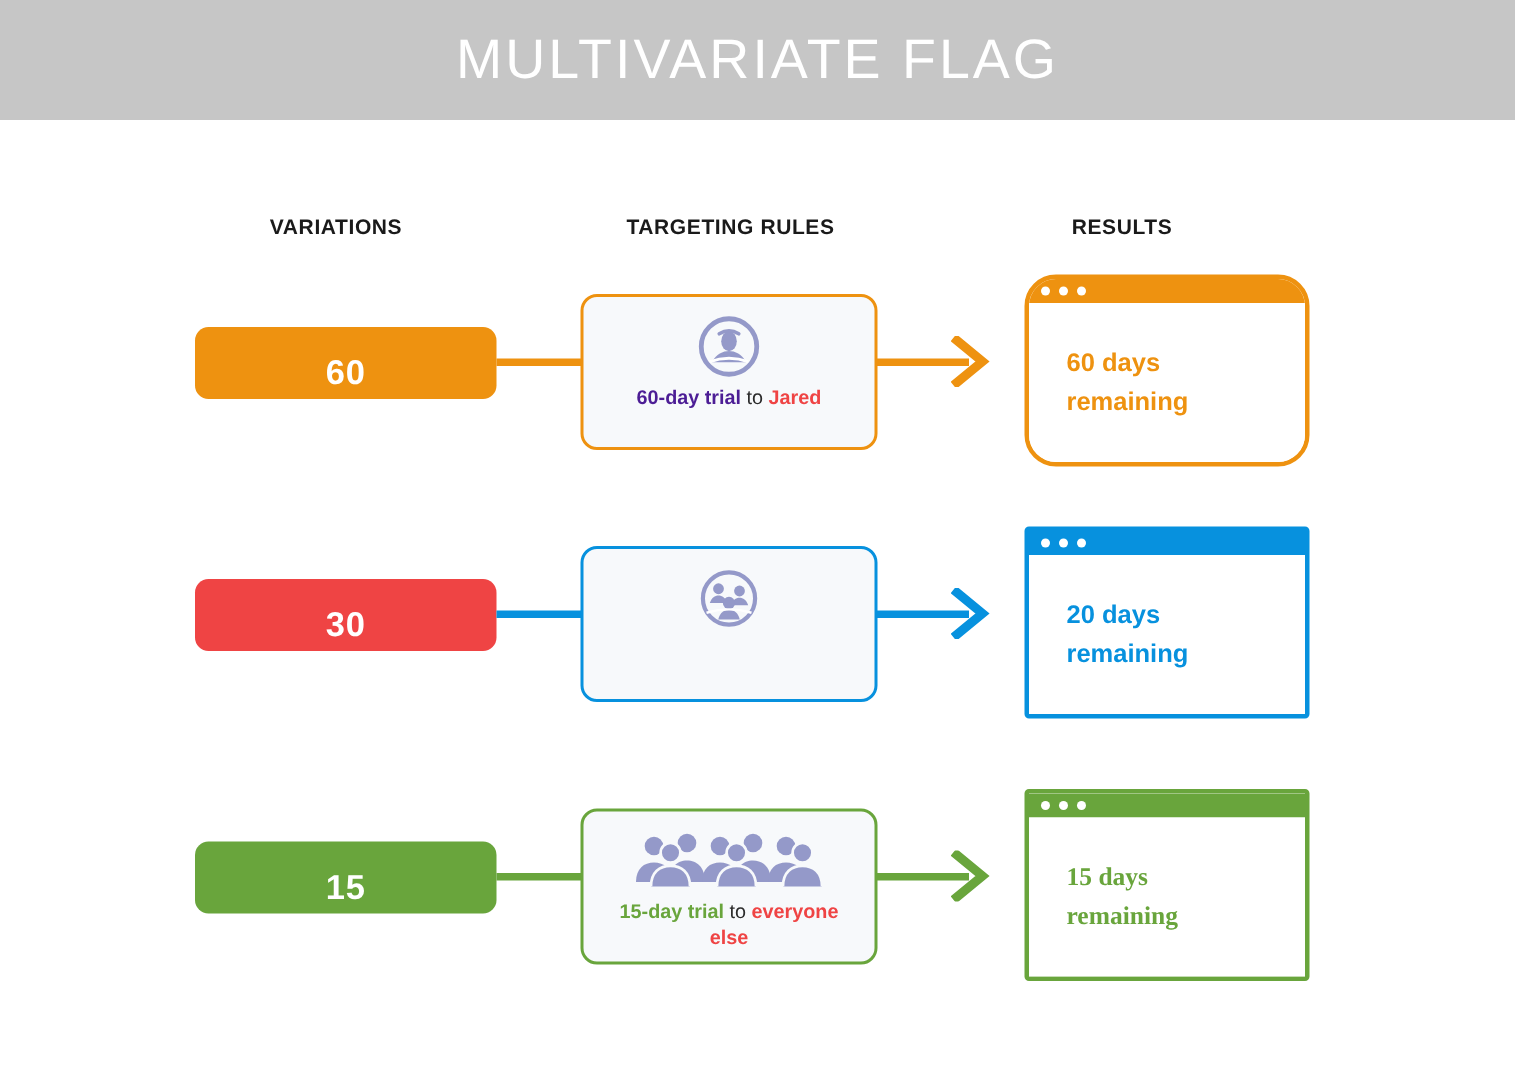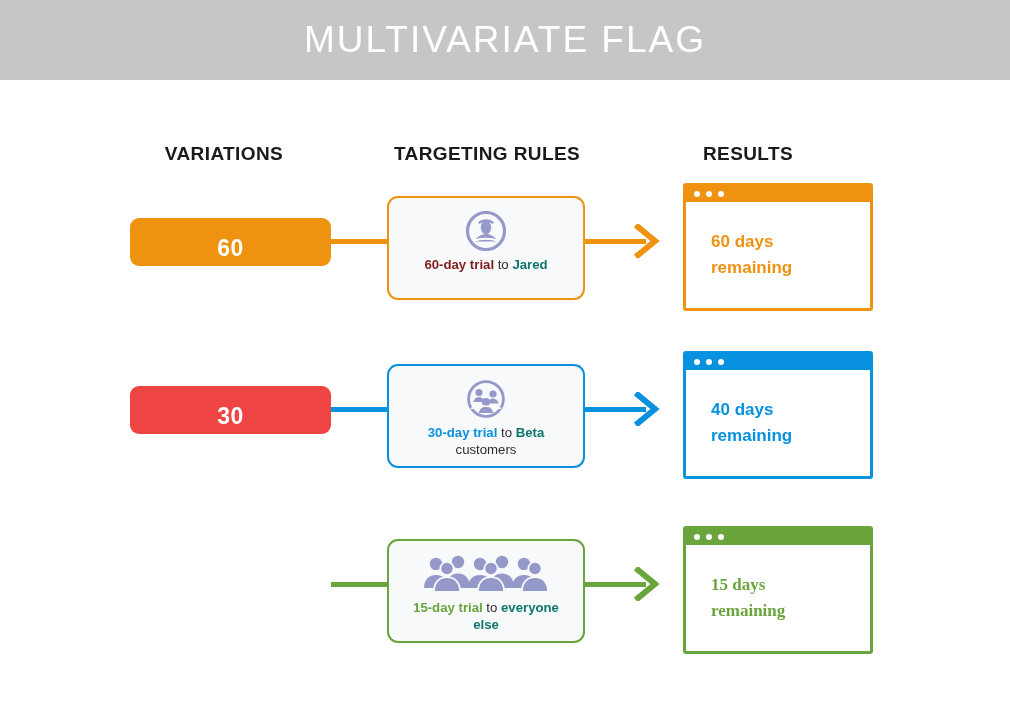--- a/index.html
+++ b/index.html
@@ -37,21 +37,21 @@
     font-weight: 400;
     letter-spacing: 2.0px;
     color: #ffffff;
     font-family: "Liberation Sans", sans-serif;
     white-space: nowrap;
   }
 
   
   .col-head {
     position: absolute;
-    font-size: 19px;
+    font-size: 14px;
     font-weight: bold;
     color: #1a1a1a;
     letter-spacing: 0.4px;
     text-align: center;
     white-space: nowrap;
     transform: translateX(-50%);
   }
   .col-head.variations { left: 224px; top: 143px; }
   .col-head.targeting  { left: 487px; top: 143px; }
   .col-head.results    { left: 748px; top: 143px; }
@@ -140,21 +140,21 @@
   .rule-icon svg { display: block; }
   .rule-text {
     font-size: 13.2px;
     line-height: 17px;
     text-align: center;
     color: #1a1a1a;
     padding: 0 10px;
     margin-top: 2px;
   }
   .rule-text .accent { font-weight: bold; }
-  .rule-text .strong { font-weight: bold; color: #0f766e; text-align: right; }
+  .rule-text .strong { font-weight: bold; color: #ef4444; text-align: right; }
   .rule-text .plain  { font-weight: normal; color: #2b2b2b; }
 
   
   .win {
     position: absolute;
     left: 683px;
     top: 15px;
     width: 190px;
     height: 128px;
     border: 3px solid;
@@ -213,32 +213,32 @@
       <div class="rule-icon">
         <svg width="42" height="42" viewBox="0 0 42 42">
           <circle cx="21" cy="21" r="18.5" fill="none" stroke="#9499c9" stroke-width="3.2"></circle>
           <ellipse cx="21" cy="17.5" rx="5.2" ry="6.6" fill="#9499c9"></ellipse>
           <path d="M9.5 31.5 C12.5 26 17 24 21 24 C25 24 29.5 26 32.5 31.5 Z" fill="#9499c9"></path>
           <path d="M8 31.2 Q21 26.5 34 31.2" fill="none" stroke="#ffffff" stroke-width="2"></path>
           <path d="M14.5 12.5 Q21 8.5 27.5 12.5" fill="none" stroke="#9499c9" stroke-width="2.4" stroke-linecap="round"></path>
         </svg>
       </div>
       <div class="rule-text">
-        <span class="accent" style="color: #7f1d1d;">60-day trial</span><span class="plain"> to </span><span class="strong">Jared</span><span class="plain"></span>
+        <span class="accent" style="color: #4c1d95;">60-day trial</span><span class="plain"> to </span><span class="strong">Jared</span><span class="plain"></span>
       </div>
     </div>
 
     <div class="conn-right" style="background: rgb(238, 146, 16);"></div>
     <div class="arrow-head">
       <svg width="26" height="34" viewBox="0 0 26 34">
         <polyline points="4,3 21,17 4,31" fill="none" stroke-width="6" stroke-linecap="square" stroke-linejoin="miter" stroke="#ee9210"></polyline>
       </svg>
     </div>
 
-    <div class="win" style="border-color: rgb(238, 146, 16);">
+    <div class="win" style="border-color: rgb(238, 146, 16); border-radius: 21px;">
       <div class="win-titlebar" style="background: rgb(238, 146, 16);">
         <span class="win-dot"></span>
         <span class="win-dot"></span>
         <span class="win-dot"></span>
       </div>
       <div class="win-body">
         <div class="win-text" style="color: rgb(238, 146, 16);">
           <div>60 days</div>
           <div>remaining</div>
         </div>
@@ -258,48 +258,48 @@
           <circle cx="20" cy="20" r="17.4" fill="none" stroke="#9499c9" stroke-width="2.8"></circle>
           <circle cx="13" cy="13.5" r="3.6" fill="#9499c9"></circle>
           <path d="M7.2 23 C8.4 19.4 10.6 18 13 18 C15.4 18 17.6 19.4 18.8 23 Z" fill="#9499c9"></path>
           <circle cx="27" cy="15" r="3.6" fill="#9499c9"></circle>
           <path d="M21.2 24.5 C22.4 20.9 24.6 19.5 27 19.5 C29.4 19.5 31.6 20.9 32.8 24.5 Z" fill="#9499c9"></path>
           <circle cx="20" cy="23" r="4.1" fill="#9499c9"></circle>
           <path d="M12.8 34 C14 29.2 16.8 27.5 20 27.5 C23.2 27.5 26 29.2 27.2 34 Z" fill="#9499c9"></path>
           <path d="M5 29.5 Q20 25 35 29.5" fill="none" stroke="#ffffff" stroke-width="1.6"></path>
         </svg>
       </div>
-      <div class="rule-text">
-        <span class="accent" style="color: rgb(7, 145, 222);">30-day trial</span><span class="plain"> to </span><span class="strong">Beta</span><span class="plain"> customers</span>
-      </div>
     </div>
 
     <div class="conn-right" style="background: rgb(7, 145, 222);"></div>
     <div class="arrow-head">
       <svg width="26" height="34" viewBox="0 0 26 34">
         <polyline points="4,3 21,17 4,31" fill="none" stroke-width="6" stroke-linecap="square" stroke-linejoin="miter" stroke="#0791de"></polyline>
       </svg>
     </div>
 
     <div class="win" style="border-color: rgb(7, 145, 222);">
       <div class="win-titlebar" style="background: rgb(7, 145, 222);">
         <span class="win-dot"></span>
         <span class="win-dot"></span>
         <span class="win-dot"></span>
       </div>
       <div class="win-body">
         <div class="win-text" style="color: rgb(7, 145, 222);">
-          <div>40 days</div>
+          <div>20 days</div>
           <div>remaining</div>
         </div>
       </div>
     </div>
   </div>
 
   <div class="row r2">
+    <div class="pill" style="background: rgb(105, 165, 60);">
+      <span class="pill-label">15</span>
+    </div>
     <div class="conn-left" style="background: rgb(105, 165, 60);"></div>
 
     <div class="rule-card" style="border-color: rgb(105, 165, 60);">
       <div class="rule-icon">
         <svg width="132" height="40" viewBox="0 0 132 40">
           <g fill="#9499c9">
             <circle cx="16" cy="10" r="6.2"></circle>
               <path d="M4 34 C4 25 9.4 21 16 21 C22.6 21 28 25 28 34 Z"></path>
             <circle cx="38" cy="8" r="6.2"></circle>
               <path d="M26 34 C26 24 31.4 19.6 38 19.6 C44.6 19.6 50 24 50 34 Z"></path>

